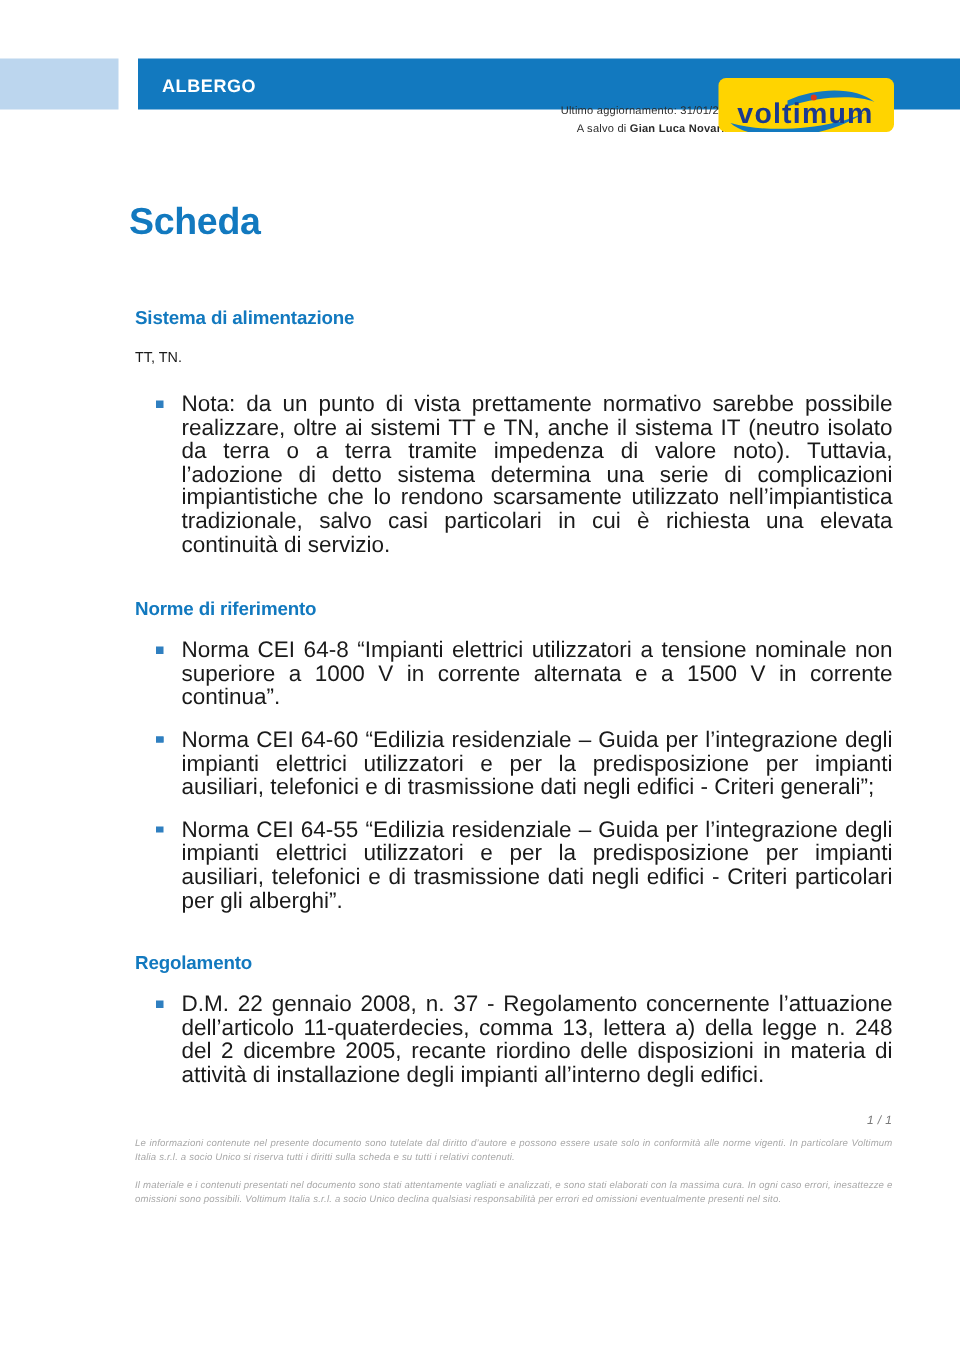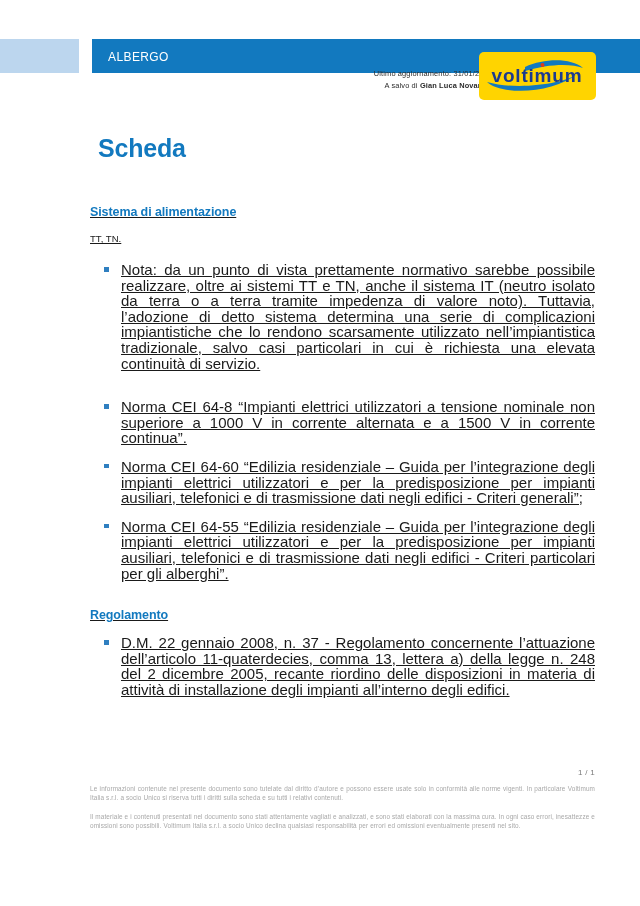--- a/index.html
+++ b/index.html
@@ -39,21 +39,21 @@
     width: 548px;
     height: 34px;
     background: #1279bf;
   }
   .header-title {
     position: absolute;
     left: 16px;
     top: 7px;
     color: #ffffff;
     font-size: 17px;
-    font-weight: normal;
+    font-weight: bold;
     letter-spacing: 0.4px;
     font-variant: small-caps;
     text-transform: lowercase;
     line-height: 20px;
   }
   .header-meta {
     position: absolute;
     right: 148px;
     top: 68px;
     text-align: right;
@@ -68,57 +68,56 @@
   .header-meta .meta-author-name {
     font-weight: bold;
   }
 
   
   .logo {
     position: absolute;
     left: 479px;
     top: 52px;
     width: 117px;
-    height: 48px;
+    height: 36px;
     background: #ffd400;
     border-radius: 5px;
     overflow: hidden;
   }
   .logo svg {
     display: block;
   }
 
   
   .content {
     position: absolute;
     left: 0;
     top: 0;
     width: 640px;
   }
   .page-title {
     position: absolute;
-    left: 98px;
+    left: 86px;
     top: 134px;
     font-size: 25px;
     font-weight: bold;
     color: #1279bf;
     letter-spacing: -0.2px;
     text-align: center;
   }
 
   .doc-body {
     position: absolute;
     left: 90px;
     top: 205px;
     width: 505px;
   }
 
   .section {
     margin-bottom: 0;
-    text-decoration: underline;
   }
   .section-heading {
     font-size: 12.5px;
     font-weight: bold;
     color: #1279bf;
     margin: 0 0 13px 0;
     letter-spacing: -0.1px;
   }
   .section-intro {
     font-size: 9.6px;
@@ -153,22 +152,23 @@
     background: #2f7fc0;
   }
 
   .gap-1 { height: 28px; }
   .gap-2 { height: 27px; }
 
   
   .footer {
     position: absolute;
     left: 90px;
-    top: 768px;
+    top: 742px;
     width: 505px;
+    font-style: italic;
   }
   .page-number {
     text-align: right;
     font-size: 8px;
     color: #7a7a7a;
     margin-bottom: 7px;
     letter-spacing: 0.3px;
   }
   .footer-note {
     font-size: 6.4px;
@@ -217,20 +217,21 @@
         <li>
           <span class="bullet-marker"></span>
           <span>Nota: da un punto di vista prettamente normativo sarebbe possibile realizzare, oltre ai sistemi TT e TN, anche il sistema IT (neutro isolato da terra o a terra tramite impedenza di valore noto). Tuttavia, l’adozione di detto sistema determina una serie di complicazioni impiantistiche che lo rendono scarsamente utilizzato nell’impiantistica tradizionale, salvo casi particolari in cui è richiesta una elevata continuità di servizio.</span>
         </li>
       </ul>
     </div>
 
     <div class="gap-1"></div>
 
     <div class="section">
+      <div class="section-heading">Norme di riferimento</div>
       <ul class="bullets">
         <li>
           <span class="bullet-marker"></span>
           <span>Norma CEI 64-8 “Impianti elettrici utilizzatori a tensione nominale non superiore a 1000 V in corrente alternata e a 1500 V in corrente continua”.</span>
         </li>
         <li>
           <span class="bullet-marker"></span>
         </li>
         <li>
           <span class="bullet-marker"></span>

